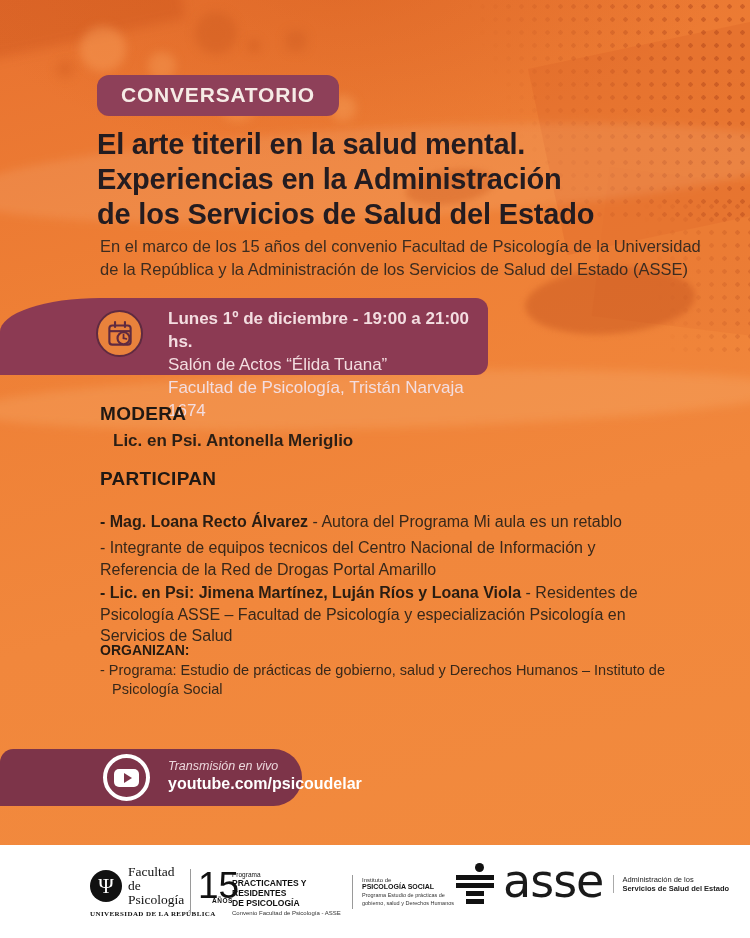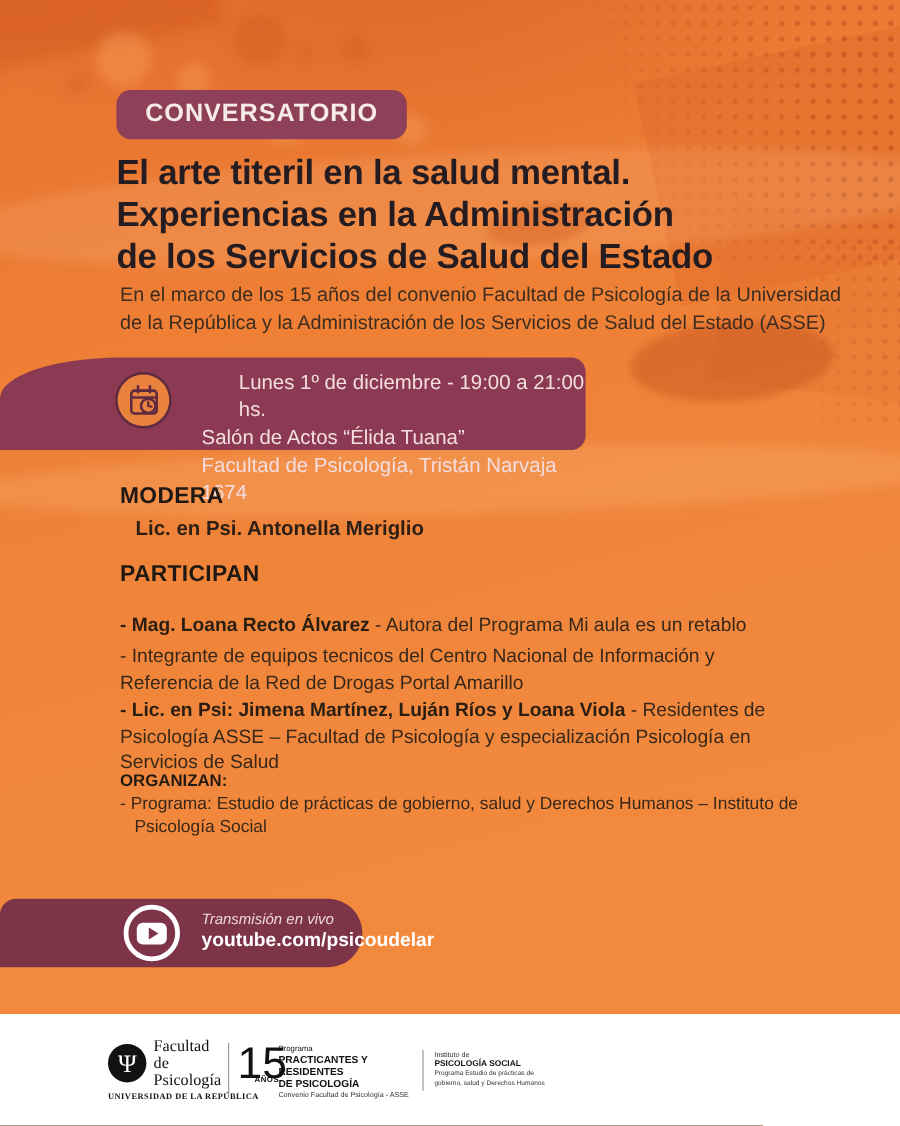--- a/index.html
+++ b/index.html
@@ -55,21 +55,21 @@
     line-height:35px;letter-spacing:-.2px;}
   .subtitle{left:100px;top:235px;width:618px;color:#3d2c20;font-size:16.5px;
     line-height:23px;}
   
   .banner{left:0;top:298px;width:488px;height:77px;background:#8c3a53;
     border-radius:100px 12px 12px 0 / 34px 12px 12px 0;}
   .cal-circle{left:96px;top:12px;width:47px;height:47px;border-radius:50%;
     background:#e9823c;border:2px solid #5f2a40;box-sizing:border-box;
     display:flex;align-items:center;justify-content:center;}
   .banner-text{left:168px;top:9px;color:#f3dde0;font-size:17px;line-height:23px;}
-  .banner-text .l1{font-weight:normal;margin-left:31px;}
+  .banner-text .l1{font-weight:bold;}
   
   .h-section{color:#201813;font-size:19px;font-weight:bold;letter-spacing:.3px;}
   .modera-h{left:100px;top:403px;}
   .modera-name{left:113px;top:431px;color:#2c1f15;font-size:17px;font-weight:bold;}
   .participan-h{left:100px;top:468px;}
   .p-item{left:100px;color:#38281a;font-size:16px;line-height:21.5px;width:565px;}
   .p-item b{color:#2a1d12;}
   .pi1{top:495px;}
   .pi2{top:521px;width:500px;}
   .pi3{top:566px;width:560px;}
@@ -230,15 +230,29 @@
 
     <div class="fdiv d2"></div>
 
     <div class="flogo inst">
       <div class="t1">Instituto de</div>
       <div class="t2">PSICOLOGÍA SOCIAL</div>
       <div class="t3">Programa Estudio de prácticas de</div>
       <div class="t3">gobierno, salud y Derechos Humanos</div>
     </div>
 
+    <div class="flogo asse">
+      <div class="asse-sym">
+        <div class="asse-dot"></div>
+        <div class="asse-bar ab1"></div>
+        <div class="asse-bar ab2"></div>
+        <div class="asse-bar ab3"></div>
+        <div class="asse-bar ab4"></div>
+      </div>
+      <div class="asse-word">asse</div>
+      <div class="asse-text">
+        <div>Administración de los</div>
+        <div class="bold">Servicios de Salud del Estado</div>
+      </div>
+    </div>
 
   </div>
 </div>
 
 </body></html>

